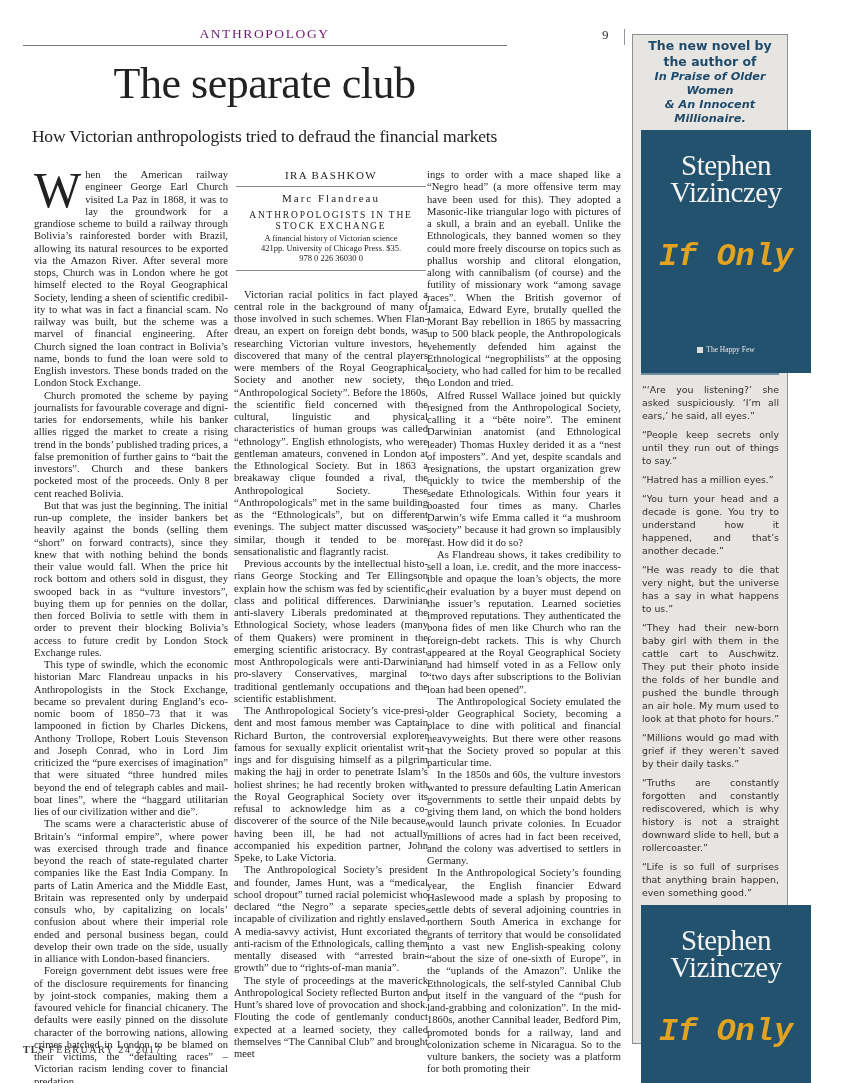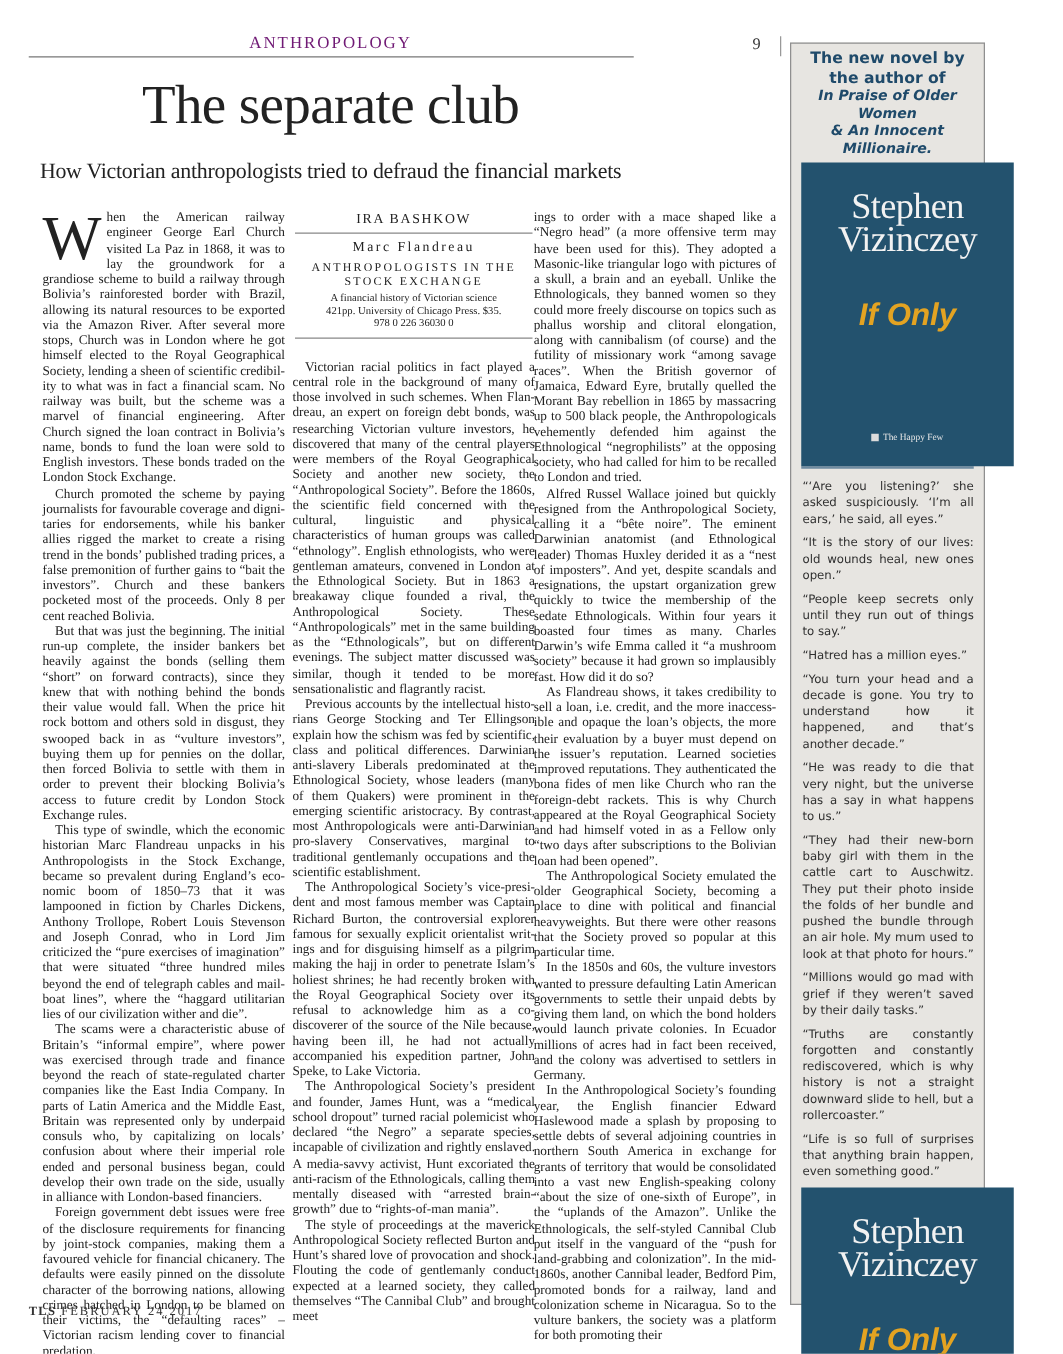--- a/index.html
+++ b/index.html
@@ -63,21 +63,21 @@
   .cover {
     margin: 4px 8px 0; width: 170px; height: 243px; background: #23526e; position: relative;
     text-align: center;
   }
   .cover .author-name {
     position: absolute; top: 22px; left: 0; width: 100%;
     font-family: "Liberation Serif", serif; color: #f2f2f2; font-size: 29px; line-height: 27px; letter-spacing: -0.5px;
   }
   .cover .book-name {
     position: absolute; top: 108px; left: 0; width: 100%;
-    font-family: Liberation Sans, sans-serif; color: #e3a322; font-style: italic; font-weight: bold; font-size: 25px;
+    font-family: Liberation Mono, monospace; color: #e3a322; font-style: italic; font-weight: bold; font-size: 32px;
   }
   .cover .publisher {
     position: absolute; top: 215px; left: 0; width: 100%;
     font-family: "Liberation Serif", serif; color: #e8e8e8; font-size: 7.5px;
   }
   .cover .publisher .logo { display: inline-block; width: 6px; height: 6px; background: #dcdcdc; margin-right: 3px; vertical-align: middle; }
   .cover-rule { height: 2px; background: #6f8ba0; margin: 0 8px; }
 
   .quotes { padding: 8px 8px 0 9px; font-size: 9.4px; line-height: 13px; color: #2f2f2f; }
   .quotes p { text-align: justify; margin-bottom: 6px; }
@@ -153,21 +153,20 @@
     </div>
     <div class="book-name">If Only</div>
     <div class="publisher">
       <span class="logo"></span><span>The Happy Few</span>
     </div>
   </div>
   <div class="cover-rule"></div>
 
   <div class="quotes">
     <p>“‘Are you listening?’ she asked suspiciously. ‘I’m all ears,’ he said, all eyes.”</p>
-    <p>“It is the story of our lives: old wounds heal, new ones open.”</p>
     <p>“People keep secrets only until they run out of things to say.”</p>
     <p>“Hatred has a million eyes.”</p>
     <p>“You turn your head and a decade is gone. You try to understand how it happened, and that’s another decade.”</p>
     <p>“He was ready to die that very night, but the universe has a say in what happens to us.”</p>
     <p>“They had their new-born baby girl with them in the cattle cart to Auschwitz. They put their photo inside the folds of her bundle and pushed the bundle through an air hole. My mum used to look at that photo for hours.”</p>
     <p>“Millions would go mad with grief if they weren’t saved by their daily tasks.”</p>
     <p>“Truths are constantly forgotten and constantly rediscovered, which is why history is not a straight downward slide to hell, but a rollercoaster.”</p>
     <p>“Life is so full of surprises that anything brain happen, even something good.”</p>
   </div>
 

